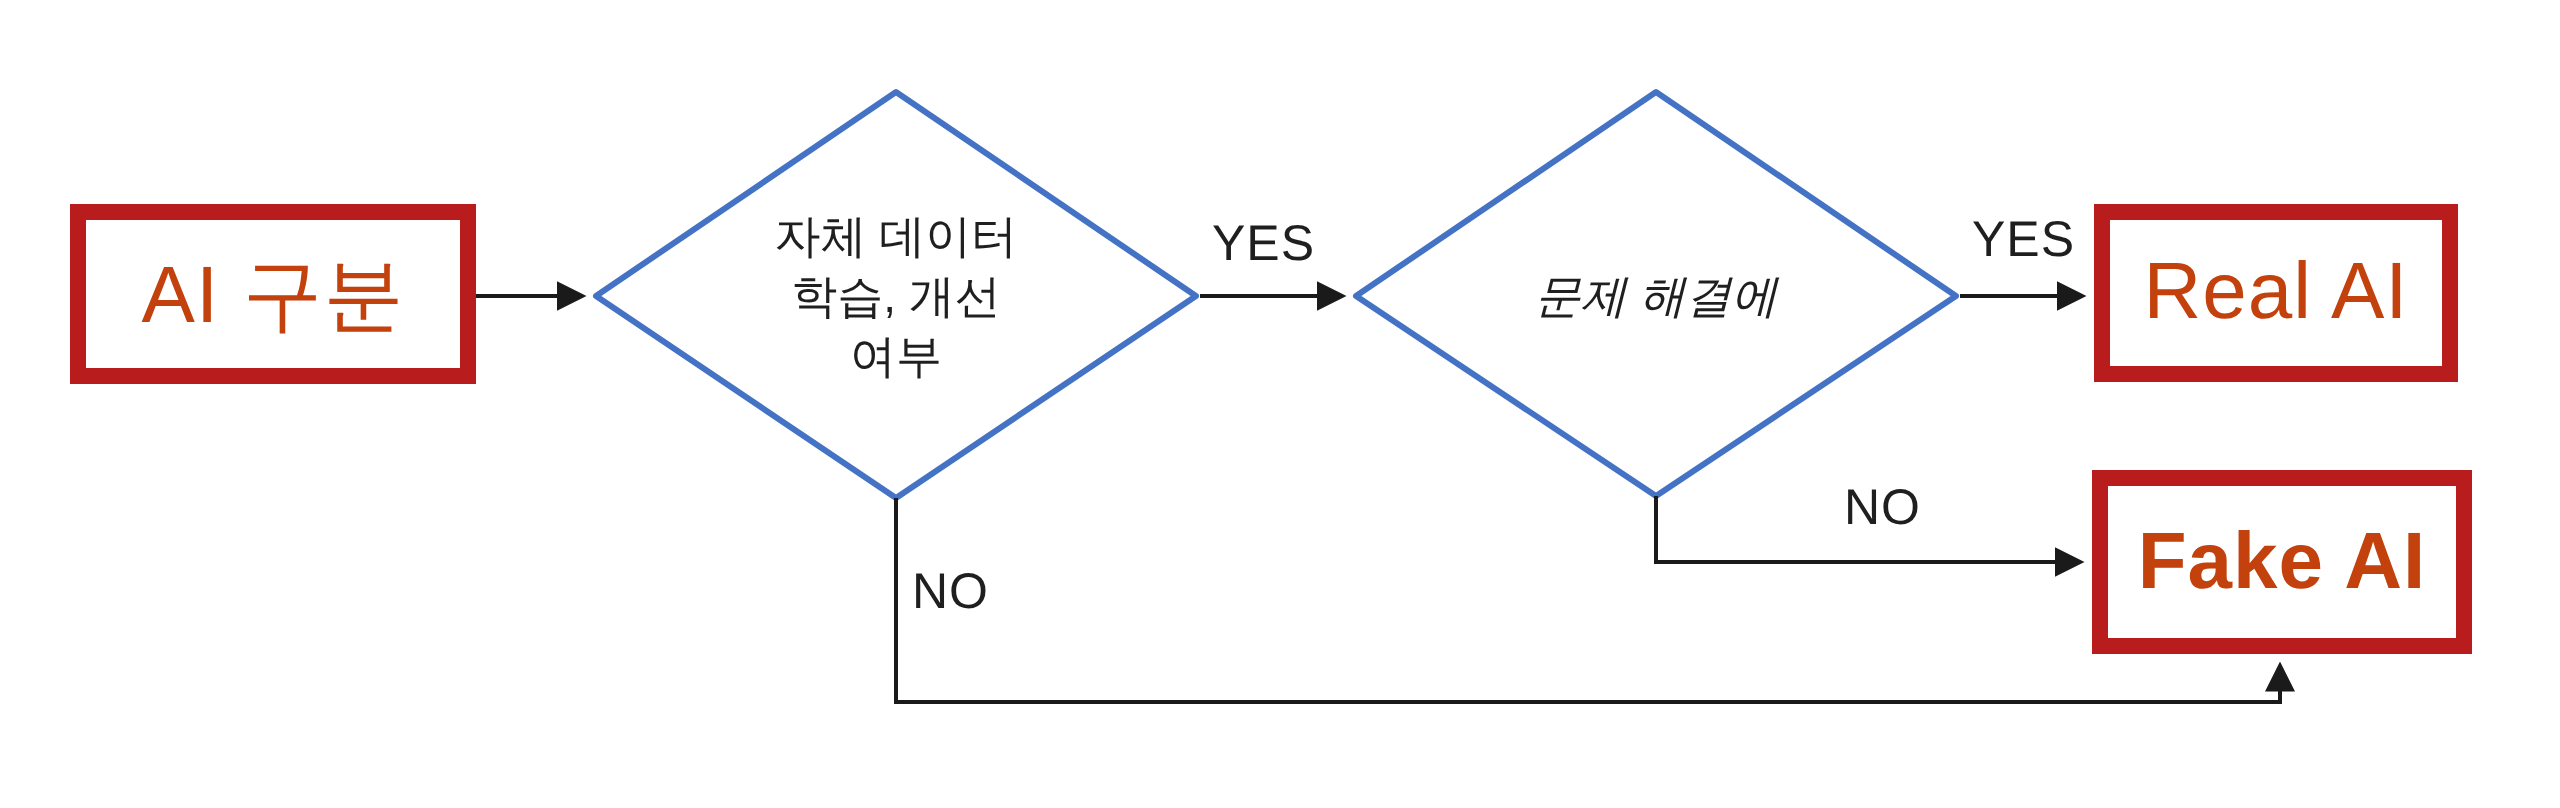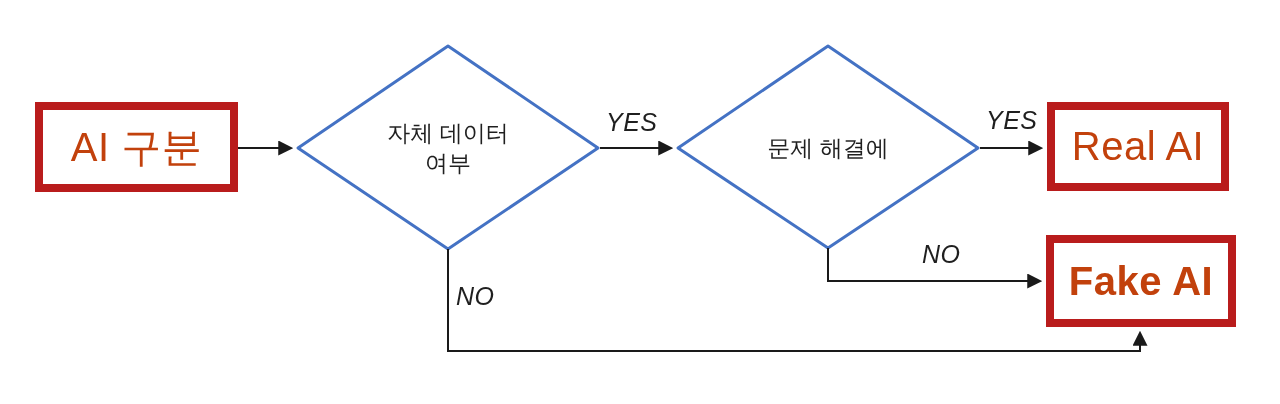--- a/index.html
+++ b/index.html
@@ -40,28 +40,27 @@
     height: 100px;
     display: flex;
     flex-direction: column;
     align-items: center;
     justify-content: center;
     color: #1f1f1f;
     font-size: 23px;
     line-height: 30px;
   }
   .d1-text { left: 338px; top: 98px; }
-  .d2-text { left: 718px; top: 98px; }
+  .d2-text { left: 718px; top: 98px; font-style: italic; }
   .edge-label {
     position: absolute;
     color: #1f1f1f;
     font-size: 25px;
     font-weight: 500;
     letter-spacing: 0.5px;
-    font-style: italic;
   }
   .lbl-yes1 { left: 606px;  top: 108px; }
   .lbl-yes2 { left: 986px;  top: 106px; }
   .lbl-no2  { left: 922px;  top: 240px; }
   .lbl-no1  { left: 456px;  top: 282px; }
 </style>
 </head>
 <body>
 
 <div class="canvas">
@@ -90,20 +89,21 @@
   <div class="node-box box-real">
     <span>Real AI</span>
   </div>
 
   <div class="node-box box-fake">
     <span>Fake AI</span>
   </div>
 
   <div class="diamond-text d1-text">
     <span>자체 데이터</span>
+    <span>학습, 개선</span>
     <span>여부</span>
   </div>
 
   <div class="diamond-text d2-text">
     <span>문제 해결에</span>
   </div>
 
   <div class="edge-label lbl-yes1">YES</div>
   <div class="edge-label lbl-yes2">YES</div>
   <div class="edge-label lbl-no2">NO</div>

